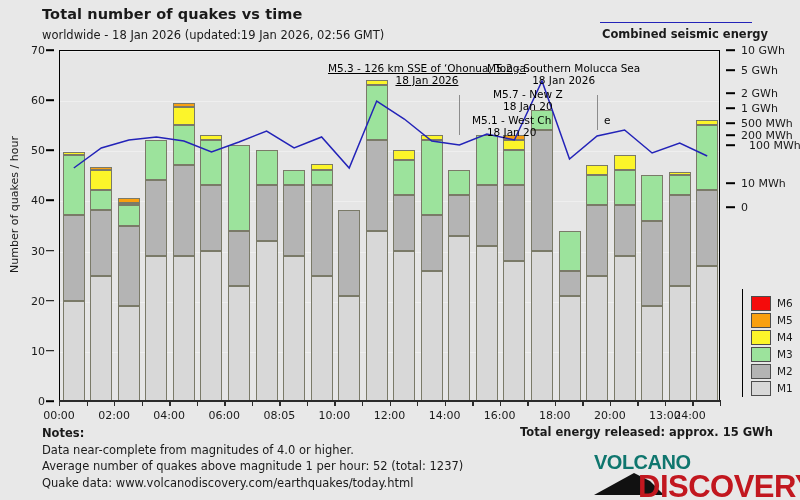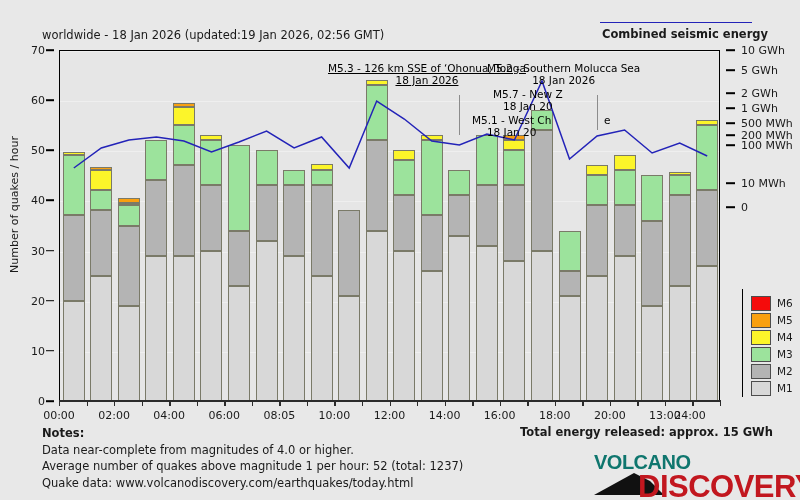--- a/index.html
+++ b/index.html
@@ -111,20 +111,21 @@
     letter-spacing:-.5px;color:#c2171f;font-family:"Liberation Sans",sans-serif;
   }
   #logo-mountain{position:absolute;left:16px;top:21px;}
   svg{display:block;}
 </style>
 </head>
 <body>
 
 <div class="root">
 
+  <div id="chart-title">Total number of quakes vs time</div>
   <div id="chart-subtitle">worldwide - 18 Jan 2026 (updated:19 Jan 2026, 02:56 GMT)</div>
 
   <div id="energy-legend-line"></div>
   <div id="energy-legend-title">Combined seismic energy</div>
 
   <div id="y-axis-left">
     <div id="y-axis-title">Number of quakes / hour</div>
   <div class="ytick-label" style="top: 401px;">0</div>
       <div class="ytick-mark" style="top: 401px;"></div>
       <div class="ytick-label" style="top: 350.857px;">10</div>
@@ -342,21 +343,21 @@
       <div class="etick-label" style="top: 70px;">5 GWh</div>
       <div class="etick-mark" style="top: 70px;"></div>
       <div class="etick-label" style="top: 93px;">2 GWh</div>
       <div class="etick-mark" style="top: 93px;"></div>
       <div class="etick-label" style="top: 108px;">1 GWh</div>
       <div class="etick-mark" style="top: 108px;"></div>
       <div class="etick-label" style="top: 123px;">500 MWh</div>
       <div class="etick-mark" style="top: 123px;"></div>
       <div class="etick-label" style="top: 135px;">200 MWh</div>
       <div class="etick-mark" style="top: 135px;"></div>
-      <div class="etick-label" style="top: 145px;">100 MWh</div>
+      <div class="etick-label" style="top: 145px; margin-left: 8px;">100 MWh</div>
       <div class="etick-mark" style="top: 145px;"></div>
       <div class="etick-label" style="top: 183px;">10 MWh</div>
       <div class="etick-mark" style="top: 183px;"></div>
       <div class="etick-label" style="top: 207px;">0</div>
       <div class="etick-mark" style="top: 207px;"></div>
     </div>
 
   <div id="legend-box">
       <div class="legend-row" style="top: 6px;">
         <div class="legend-swatch" style="background: rgb(245, 11, 11);"></div>

